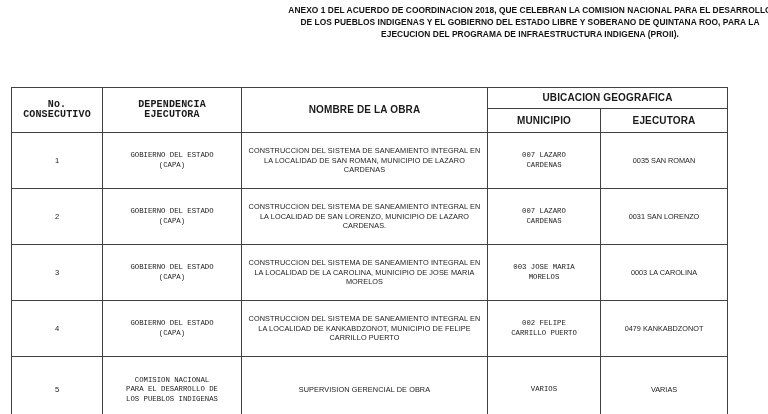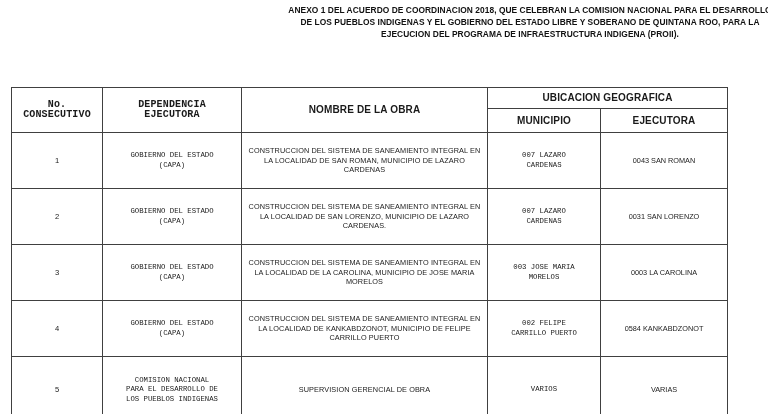--- a/index.html
+++ b/index.html
@@ -114,21 +114,21 @@
       </tr>
     </thead>
     <tbody>
       <tr class="row-body">
         <td class="cell-num">1</td>
         <td class="nowrap-line">GOBIERNO DEL ESTADO
 (CAPA)</td>
         <td class="cell-obra">CONSTRUCCION DEL SISTEMA DE SANEAMIENTO INTEGRAL EN LA LOCALIDAD DE SAN ROMAN, MUNICIPIO DE LAZARO CARDENAS</td>
         <td class="nowrap-line">007 LAZARO
 CARDENAS</td>
-        <td>0043 SAN ROMAN</td>
+        <td>0035 SAN ROMAN</td>
       </tr>
       <tr class="row-body">
         <td class="cell-num">2</td>
         <td class="nowrap-line">GOBIERNO DEL ESTADO
 (CAPA)</td>
         <td class="cell-obra">CONSTRUCCION DEL SISTEMA DE SANEAMIENTO INTEGRAL EN LA LOCALIDAD DE SAN LORENZO, MUNICIPIO DE LAZARO CARDENAS.</td>
         <td class="nowrap-line">007 LAZARO
 CARDENAS</td>
         <td>0031 SAN LORENZO</td>
       </tr>
@@ -141,21 +141,21 @@
 MORELOS</td>
         <td>0003 LA CAROLINA</td>
       </tr>
       <tr class="row-body">
         <td class="cell-num">4</td>
         <td class="nowrap-line">GOBIERNO DEL ESTADO
 (CAPA)</td>
         <td class="cell-obra">CONSTRUCCION DEL SISTEMA DE SANEAMIENTO INTEGRAL EN LA LOCALIDAD DE KANKABDZONOT, MUNICIPIO DE FELIPE CARRILLO PUERTO</td>
         <td class="nowrap-line">002 FELIPE
 CARRILLO PUERTO</td>
-        <td>0584 KANKABDZONOT</td>
+        <td>0479 KANKABDZONOT</td>
       </tr>
       <tr class="row-last">
         <td class="cell-num">5</td>
         <td class="nowrap-line">COMISION NACIONAL
 PARA EL DESARROLLO DE
 LOS PUEBLOS INDIGENAS</td>
         <td class="cell-obra">SUPERVISION GERENCIAL DE OBRA</td>
         <td class="nowrap-line">VARIOS</td>
         <td>VARIAS</td>
       </tr>

